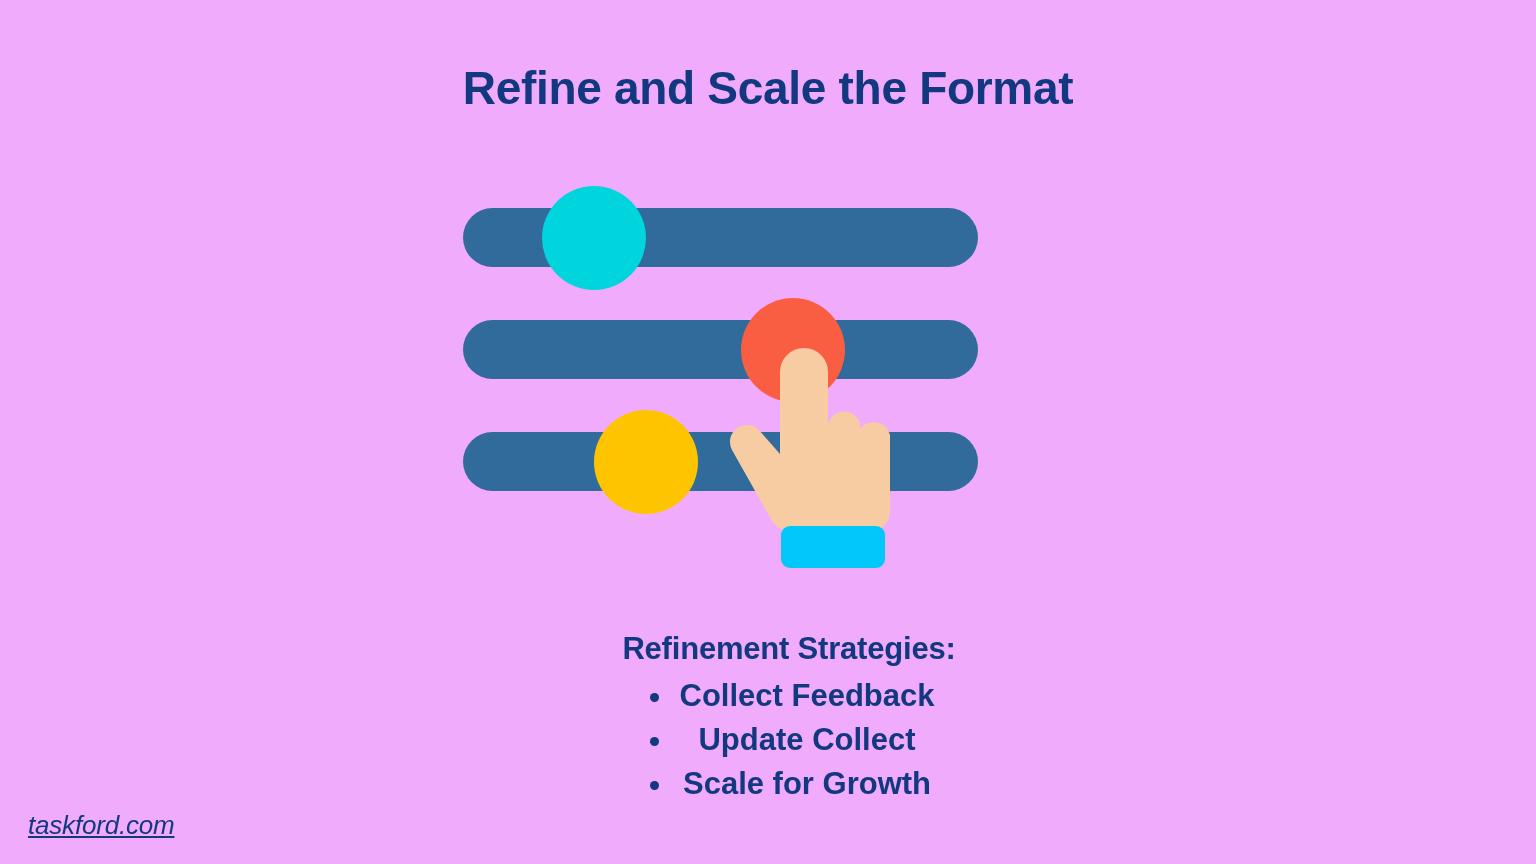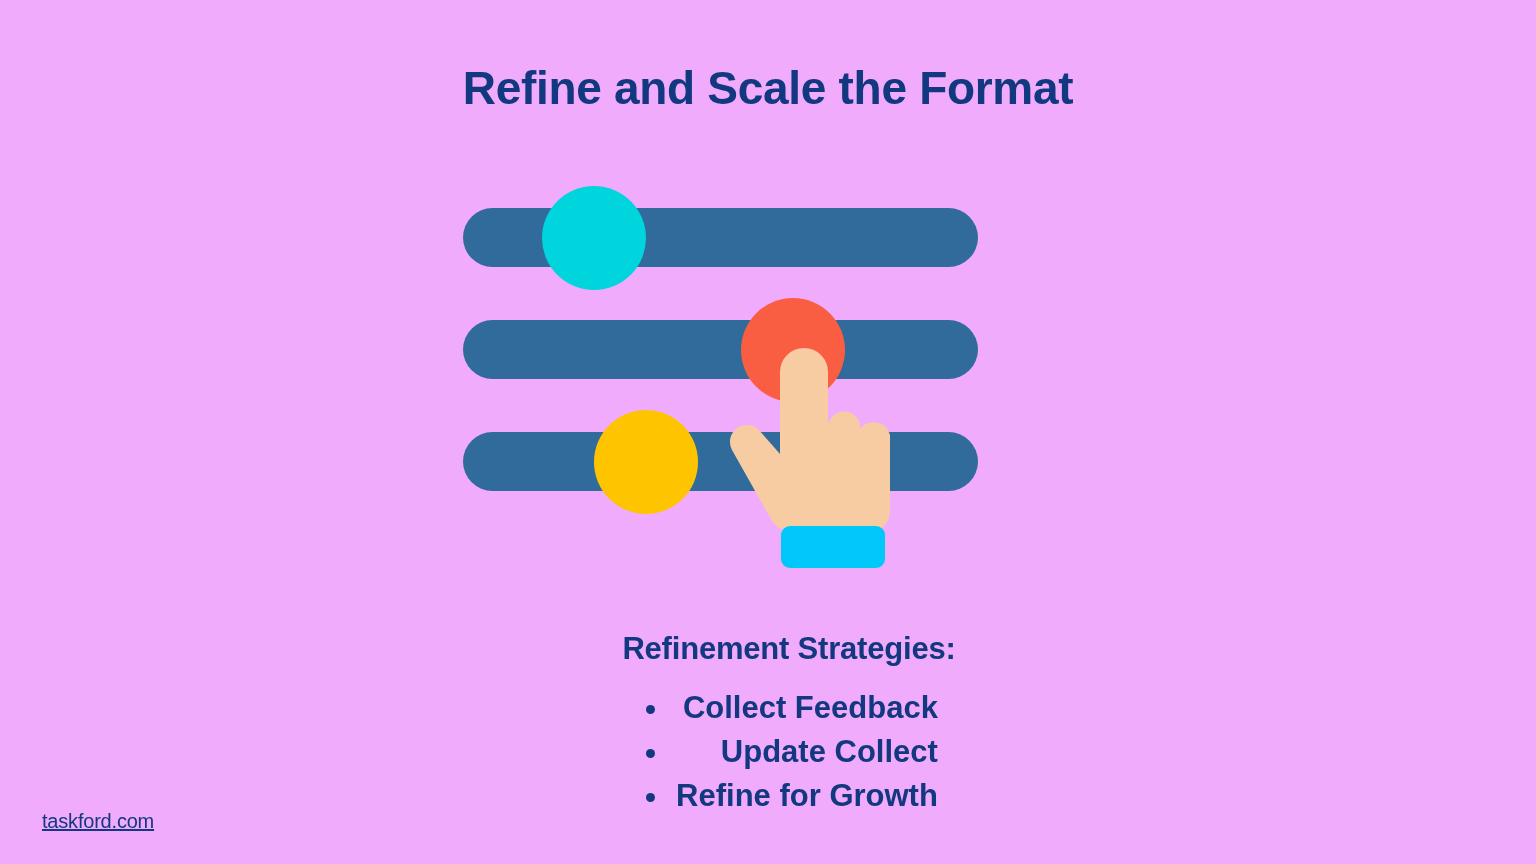--- a/index.html
+++ b/index.html
@@ -104,24 +104,24 @@
   #strategies-heading {
     font-size: 31px;
     font-weight: 700;
     color: #12387f;
     line-height: 42px;
     letter-spacing: -0.2px;
     white-space: nowrap;
   }
   #strategies-list {
     list-style: none;
-    margin: 16px 0 0 0;
+    margin: 4px 0 0 0;
     padding: 0;
     display: inline-block;
-    text-align: right;
+    text-align: center;
   }
   #strategies-list li {
     position: relative;
     padding-left: 36px;
     font-size: 31px;
     font-weight: 700;
     color: #12387f;
     line-height: 44px;
     white-space: nowrap;
   }
@@ -131,23 +131,24 @@
     top: 19px;
     width: 9px;
     height: 9px;
     border-radius: 50%;
     background: #12387f;
   }
 
   
   #footer-link {
     position: absolute;
-    left: 42px;
+    left: 28px;
     top: 810px;
-    font-size: 20px;
+    font-size: 26px;
+    font-style: italic;
     font-weight: 400;
     color: #12387f;
     text-decoration: underline;
     letter-spacing: -0.2px;
     cursor: pointer;
   }
 </style>
 </head>
 <body>
 
@@ -211,20 +212,20 @@
       <li>
         <span class="bullet-dot"></span>
         <span>Collect Feedback</span>
       </li>
       <li>
         <span class="bullet-dot"></span>
         <span>Update Collect</span>
       </li>
       <li>
         <span class="bullet-dot"></span>
-        <span>Refine for Growth</span>
+        <span>Scale for Growth</span>
       </li>
     </ul>
   </div>
 
   <div id="footer-link">taskford.com</div>
 
 </div>
 
 </body></html>

